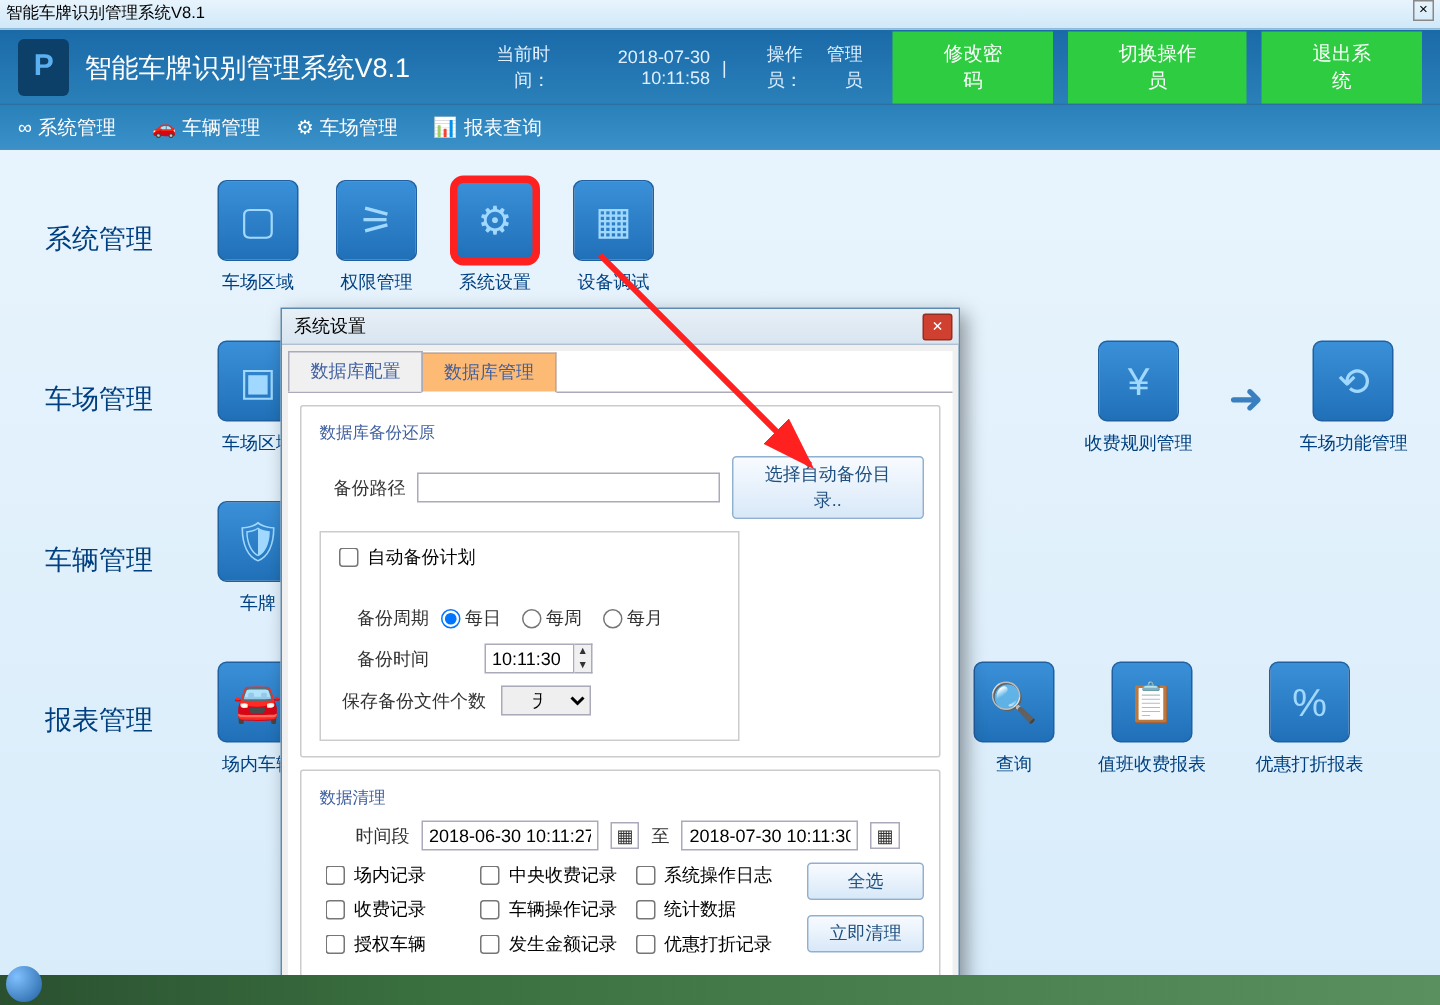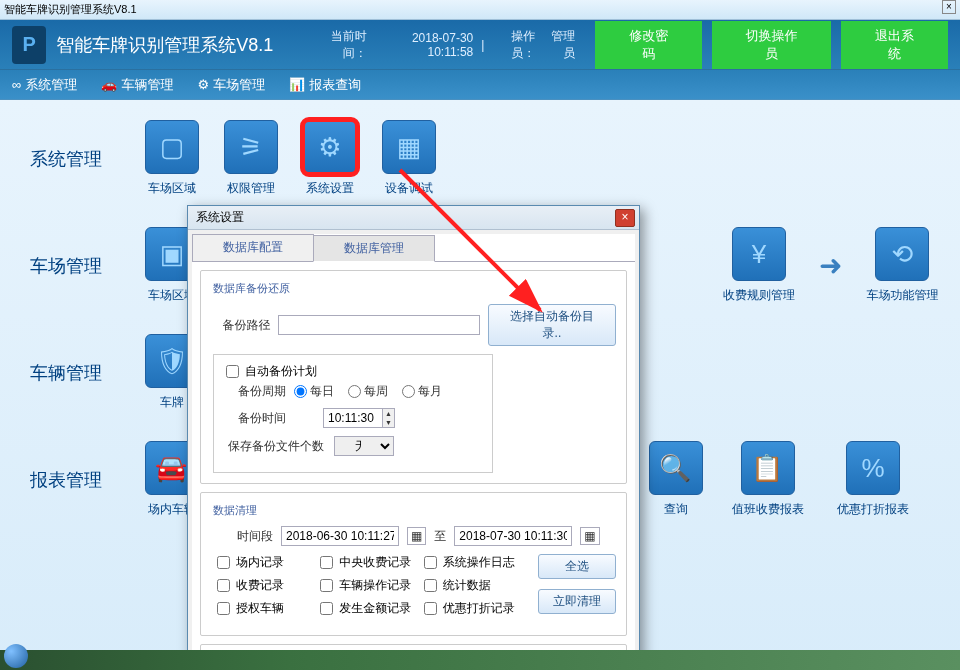--- a/index.html
+++ b/index.html
@@ -142,30 +142,30 @@
   line-height: 15px;
   cursor: pointer;
 }
 .dialog-body { padding: 4px; }
 .tabs {
   display: flex;
   background: #fff;
   border-bottom: 1px solid #aab;
 }
 .tab {
-  padding: 4px 30px;
+  padding: 4px 14px;
   border: 1px solid #aab;
   border-bottom: none;
   margin-right: -1px;
   background: #f0f0f0;
   cursor: pointer;
   color: #4060a0;
   font-size: 12px;
 }
-.tab.active { background: #e5e5e5; border-bottom: 1px solid #fff; position: relative; top: 1px; }
+.tab.active { background: #fdba74; border-bottom: 1px solid #fff; position: relative; top: 1px; }
 .panel { background: #fff; padding: 8px; }
 .fieldset {
   border: 1px solid #ccc;
   border-radius: 2px;
   padding: 10px 10px 10px 12px;
   margin-bottom: 8px;
   position: relative;
 }
 .fieldset-title {
   color: #4060a0;
@@ -385,21 +385,21 @@
 
       <div class="fieldset" style="min-height:150px">
         <div class="fieldset-title">数据库备份还原</div>
         <div class="form-row">
           <span class="form-label">备份路径</span>
           <input class="text-input" style="width: 210px;" value="">
           <button class="btn">选择自动备份目录..</button>
         </div>
 
         <div class="sub-box" style="width:280px">
-          <div class="checkbox-row" style="margin-bottom:3px">
+          <div class="checkbox-row" style="margin-bottom:24px">
             <input type="checkbox" style="">
             <span>自动备份计划</span>
           </div>
           <div class="form-row">
             <span class="form-label">备份周期</span>
             <div class="radio-group">
               <label class="radio-item">
                   <input type="radio" name="cycle" checked="" style="">
                   <span>每日</span>
                 </label>

